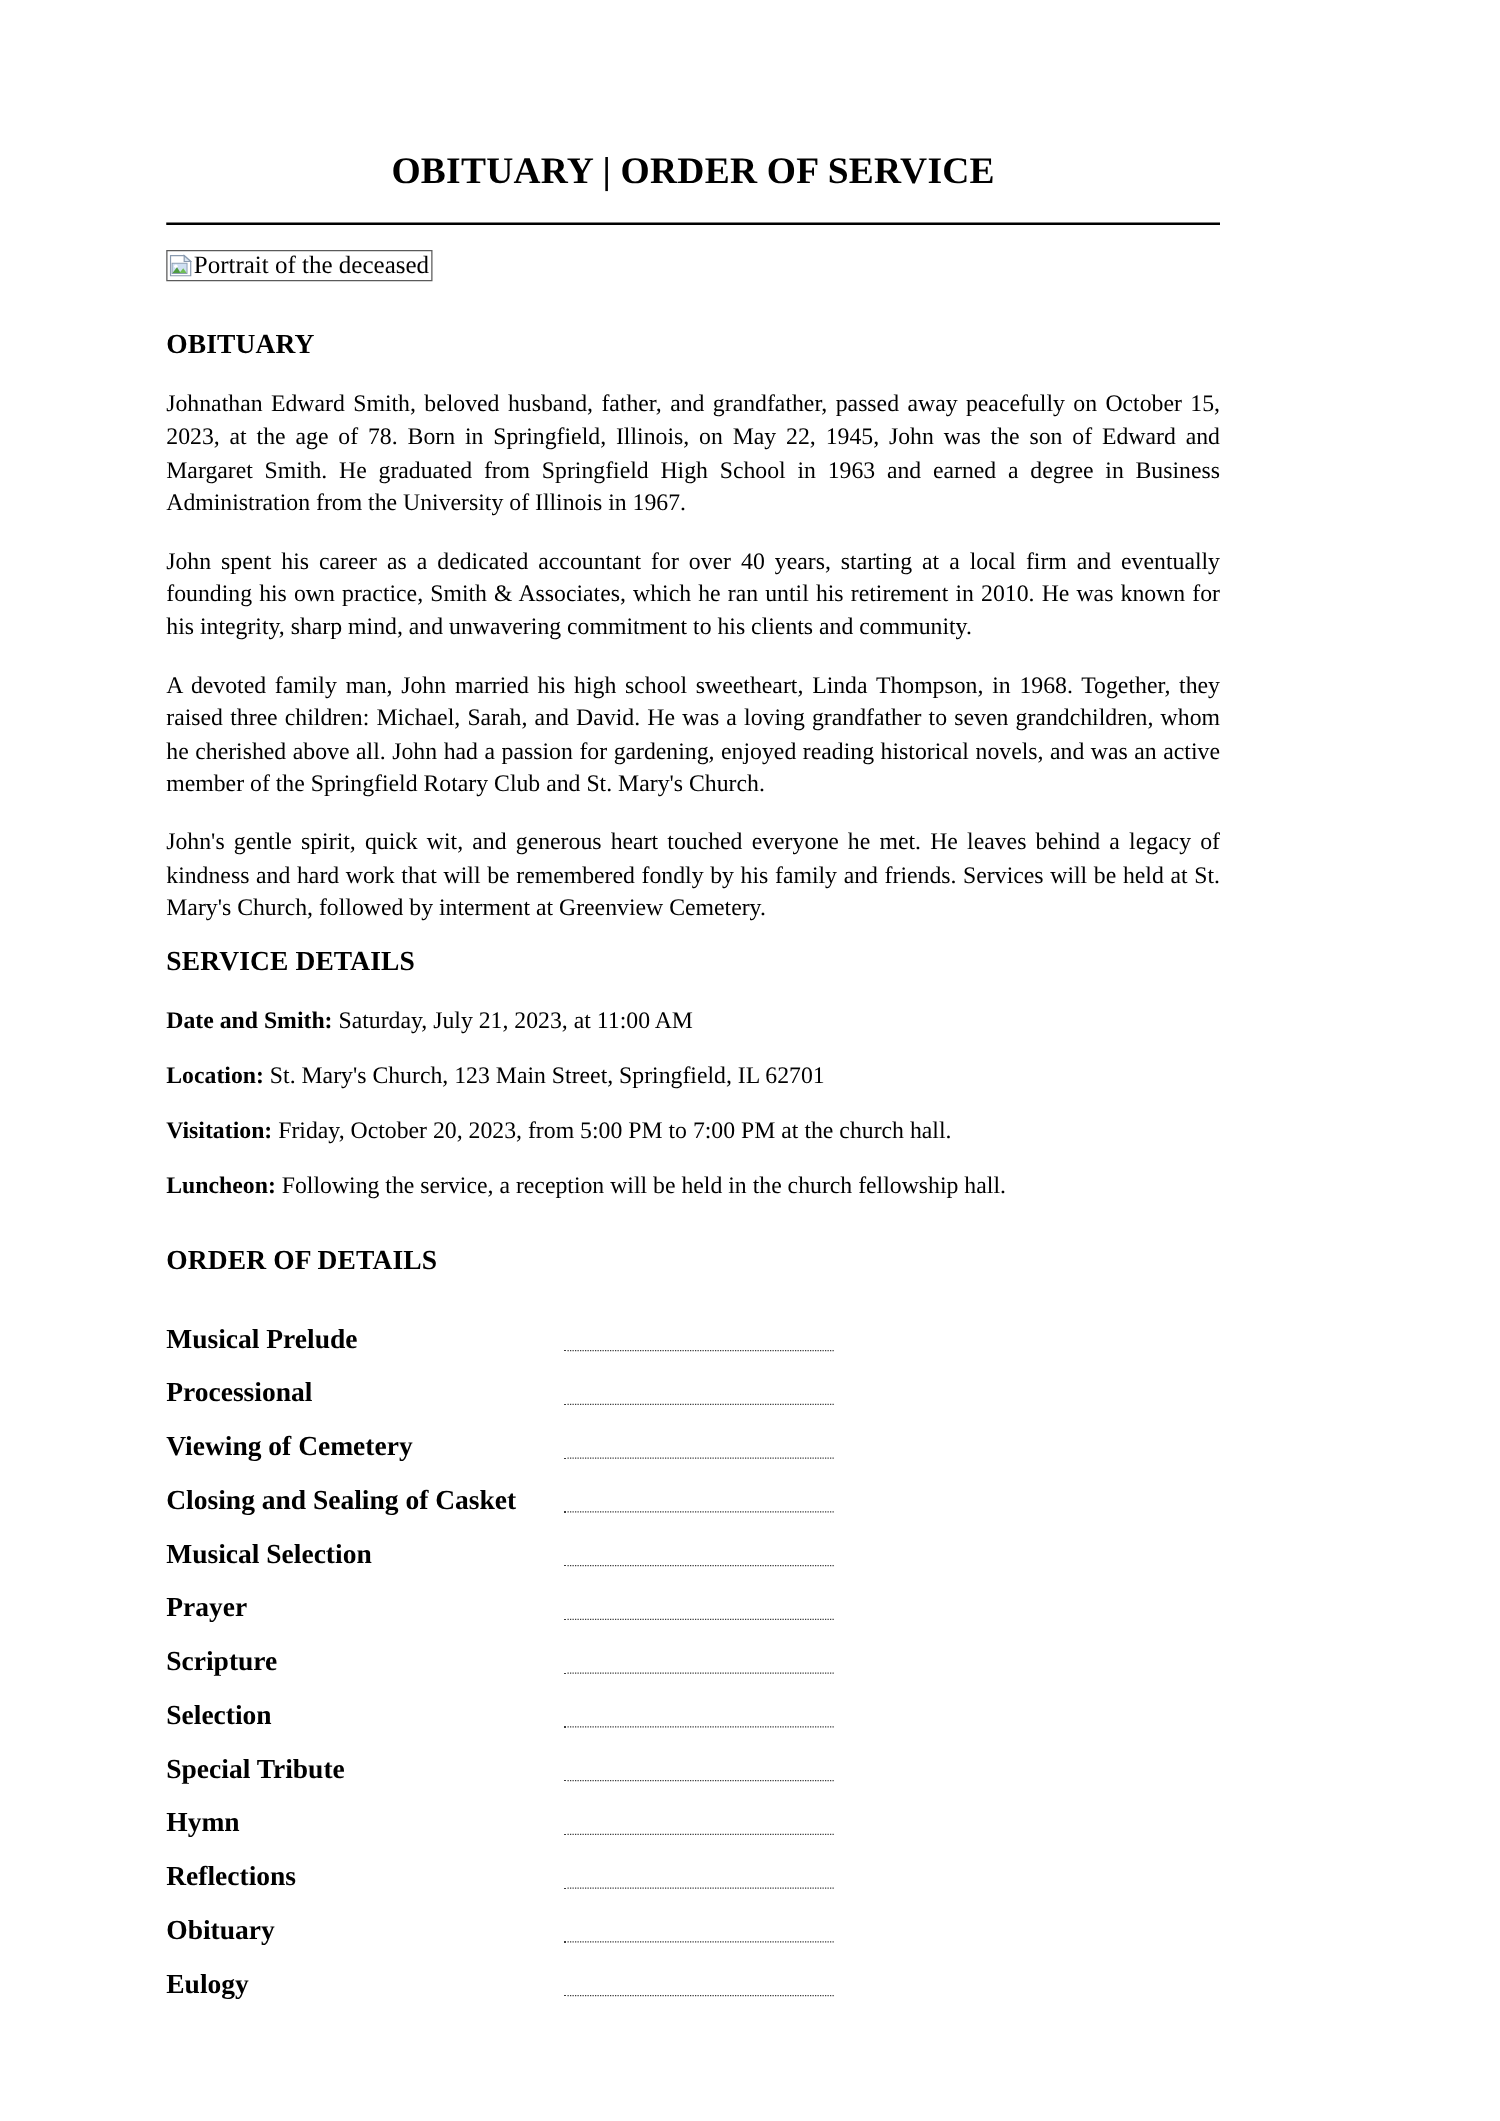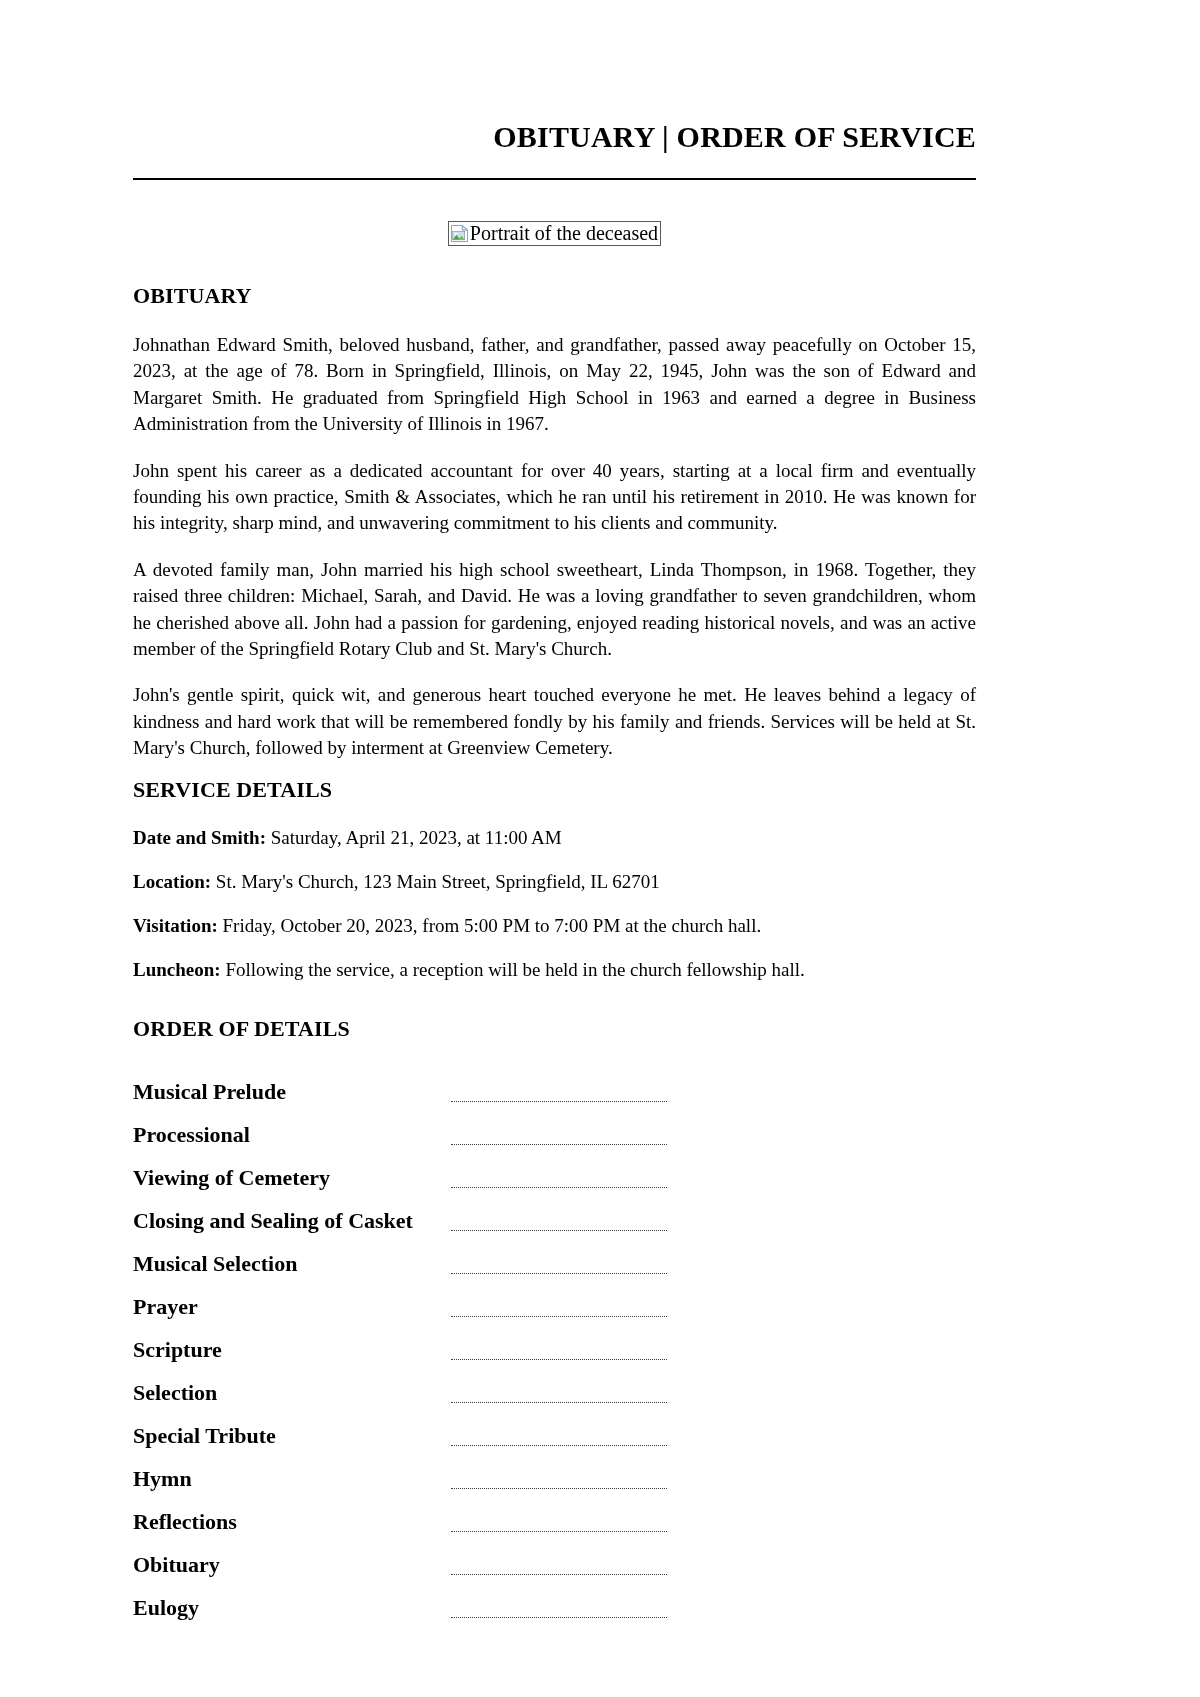--- a/index.html
+++ b/index.html
@@ -17,36 +17,36 @@
   .page {
     box-sizing: border-box;
     width: 1200px;
     height: 1697px;
     padding: 118px 224px 0 133px;
     position: relative;
   }
   .doc-title {
     font-size: 30px;
     font-weight: bold;
-    text-align: right;
+    text-align: center;
     letter-spacing: 0.2px;
     margin: 0;
     padding: 0 0 4px 0;
     line-height: 1.25;
   }
   .title-rule {
     border: 0;
     border-top: 2px solid #000000;
     margin: 18px 0 0 0;
     width: 843px;
     height: 0;
   }
   .portrait-wrap {
-    text-align: center;
-    margin-top: 41px;
+    text-align: left;
+    margin-top: 20px;
     height: 34px;
   }
   .broken-image {
     display: inline-flex;
     align-items: center;
     border: 1px solid #5a5a5a;
     padding: 0 2px 0 1px;
     height: 25px;
     box-sizing: border-box;
     background: #ffffff;
@@ -153,21 +153,21 @@
     <p class="body-para">John spent his career as a dedicated accountant for over 40 years, starting at a local firm and eventually founding his own practice, Smith &amp; Associates, which he ran until his retirement in 2010. He was known for his integrity, sharp mind, and unwavering commitment to his clients and community.</p>
     <p class="body-para">A devoted family man, John married his high school sweetheart, Linda Thompson, in 1968. Together, they raised three children: Michael, Sarah, and David. He was a loving grandfather to seven grandchildren, whom he cherished above all. John had a passion for gardening, enjoyed reading historical novels, and was an active member of the Springfield Rotary Club and St. Mary's Church.</p>
     <p class="body-para">John's gentle spirit, quick wit, and generous heart touched everyone he met. He leaves behind a legacy of kindness and hard work that will be remembered fondly by his family and friends. Services will be held at St. Mary's Church, followed by interment at Greenview Cemetery.</p>
   </div>
 
   <h2 class="section-heading sec-service">SERVICE DETAILS</h2>
 
   <div id="service-details">
     <p class="detail-line">
       <span class="detail-label">Date and Smith:</span>
-      <span>Saturday, April 21, 2023, at 11:00 AM</span>
+      <span>Saturday, July 21, 2023, at 11:00 AM</span>
     </p>
     <p class="detail-line">
       <span class="detail-label">Location:</span>
       <span>St. Mary's Church, 123 Main Street, Springfield, IL 62701</span>
     </p>
     <p class="detail-line">
       <span class="detail-label">Visitation:</span>
       <span>Friday, October 20, 2023, from 5:00 PM to 7:00 PM at the church hall.</span>
     </p>
     <p class="detail-line">

